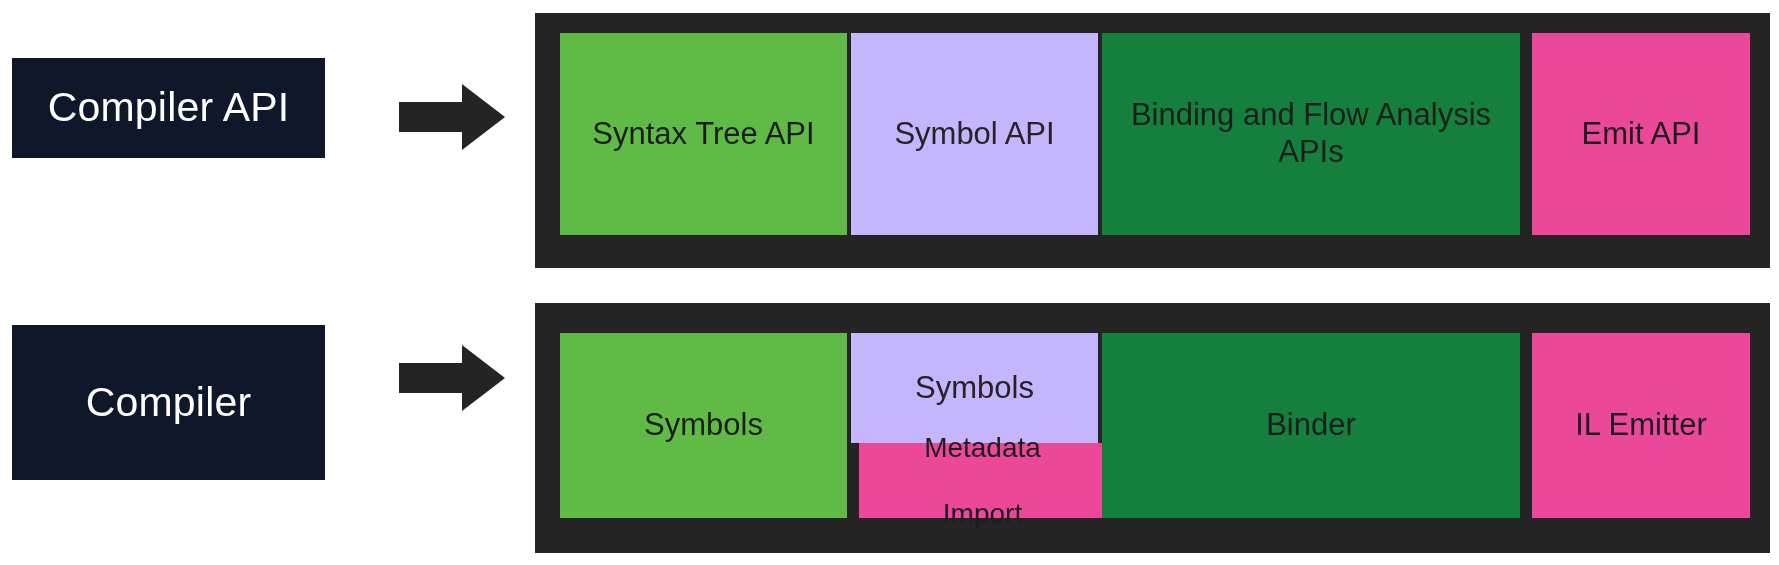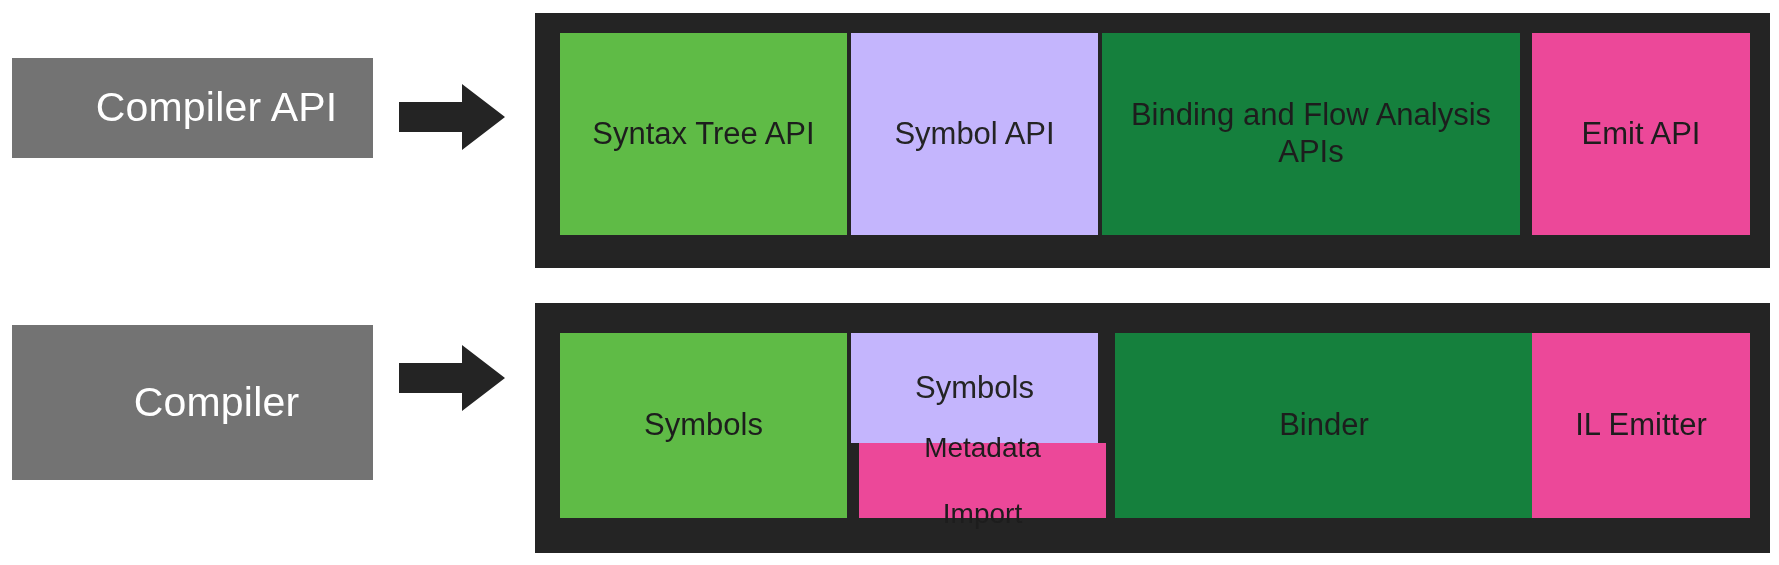--- a/index.html
+++ b/index.html
@@ -16,30 +16,29 @@
     position: relative;
     width: 1779px;
     height: 565px;
     background: #ffffff;
     overflow: hidden;
   }
 
   
   .label-box {
     position: absolute;
-    background: #737373;
+    background: #0f172a;
     color: #ffffff;
     display: flex;
     align-items: center;
     justify-content: center;
     text-align: left;
     font-weight: 400;
     letter-spacing: 0.2px;
     line-height: 1.12;
-    padding-left: 48px;
   }
   #label-api {
     left: 12px;
     top: 58px;
     width: 313px;
     height: 100px;
     font-size: 41px;
   }
   #label-pipeline {
     left: 12px;
@@ -96,21 +95,21 @@
   
   .row-api { top: 33px; height: 202px; }
   #cell-syntax-tree-api { left: 560px;  width: 287px; }
   #cell-symbol-api      { left: 851px;  width: 247px; }
   #cell-binding-flow    { left: 1102px; width: 418px; }
   #cell-emit-api        { left: 1524px; width: 218px; }
 
   
   .row-pipe { top: 333px; height: 185px; }
   #cell-parser     { left: 560px;  width: 287px; }
-  #cell-binder     { left: 1102px; width: 418px; margin-left: 13px; }
+  #cell-binder     { left: 1102px; width: 418px; }
   #cell-il-emitter { left: 1524px; width: 218px; }
 
   
   #cell-symbols {
     left: 851px;
     width: 247px;
     top: 333px;
     height: 110px;
     align-items: center;
   }

